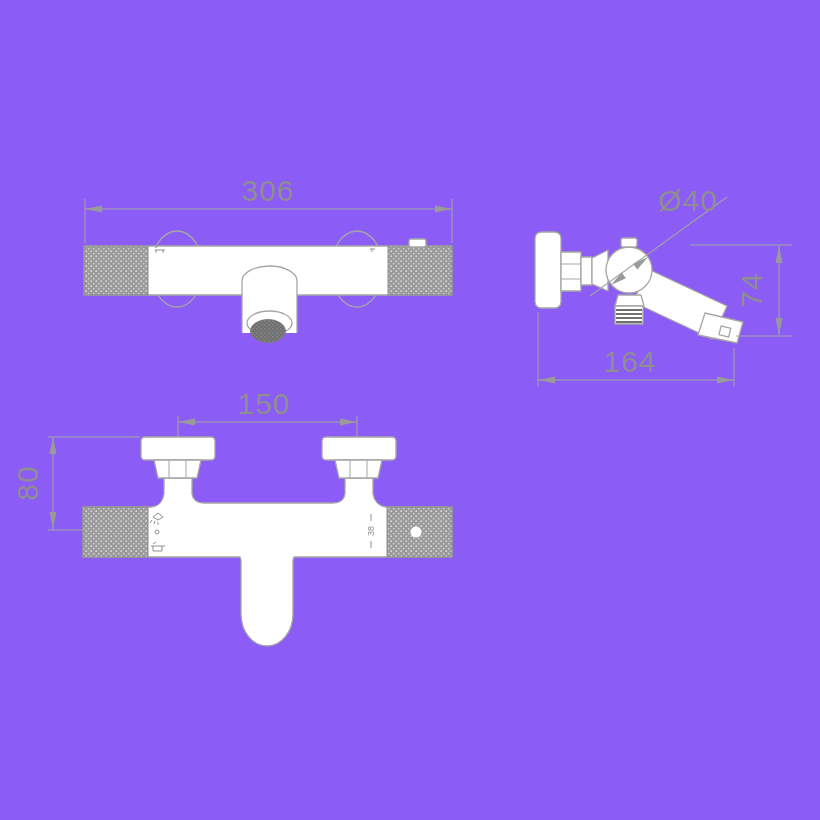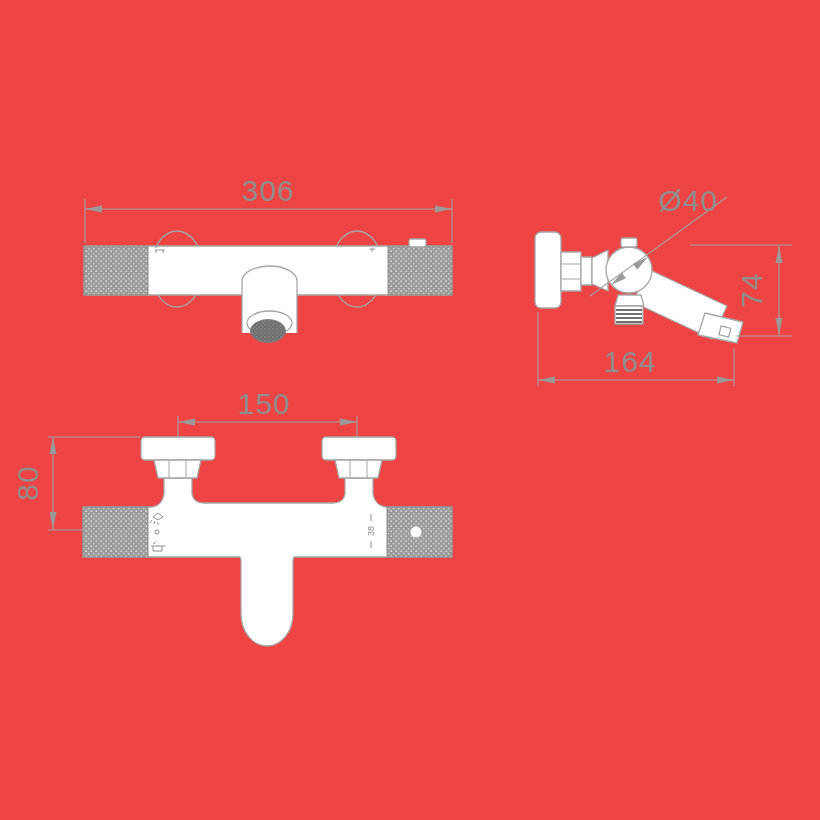--- a/index.html
+++ b/index.html
@@ -1,19 +1,19 @@
 <!DOCTYPE html>
 <html><head>
 <meta charset="utf-8">
 <style>
   html,body{margin:0;padding:0;background:#ffffff;}
   .canvas{
     position:relative;
     width:820px;height:820px;
-    background:#ef4444;
+    background:#8b5cf6;
     font-family:"Liberation Sans", sans-serif;
     overflow:hidden;
   }
   svg{display:block;}
   text{
     font-family:"Liberation Sans", sans-serif;
     fill:#8f8f8f;
     letter-spacing:1px;
   }
   .dim-label{font-size:30px;}

